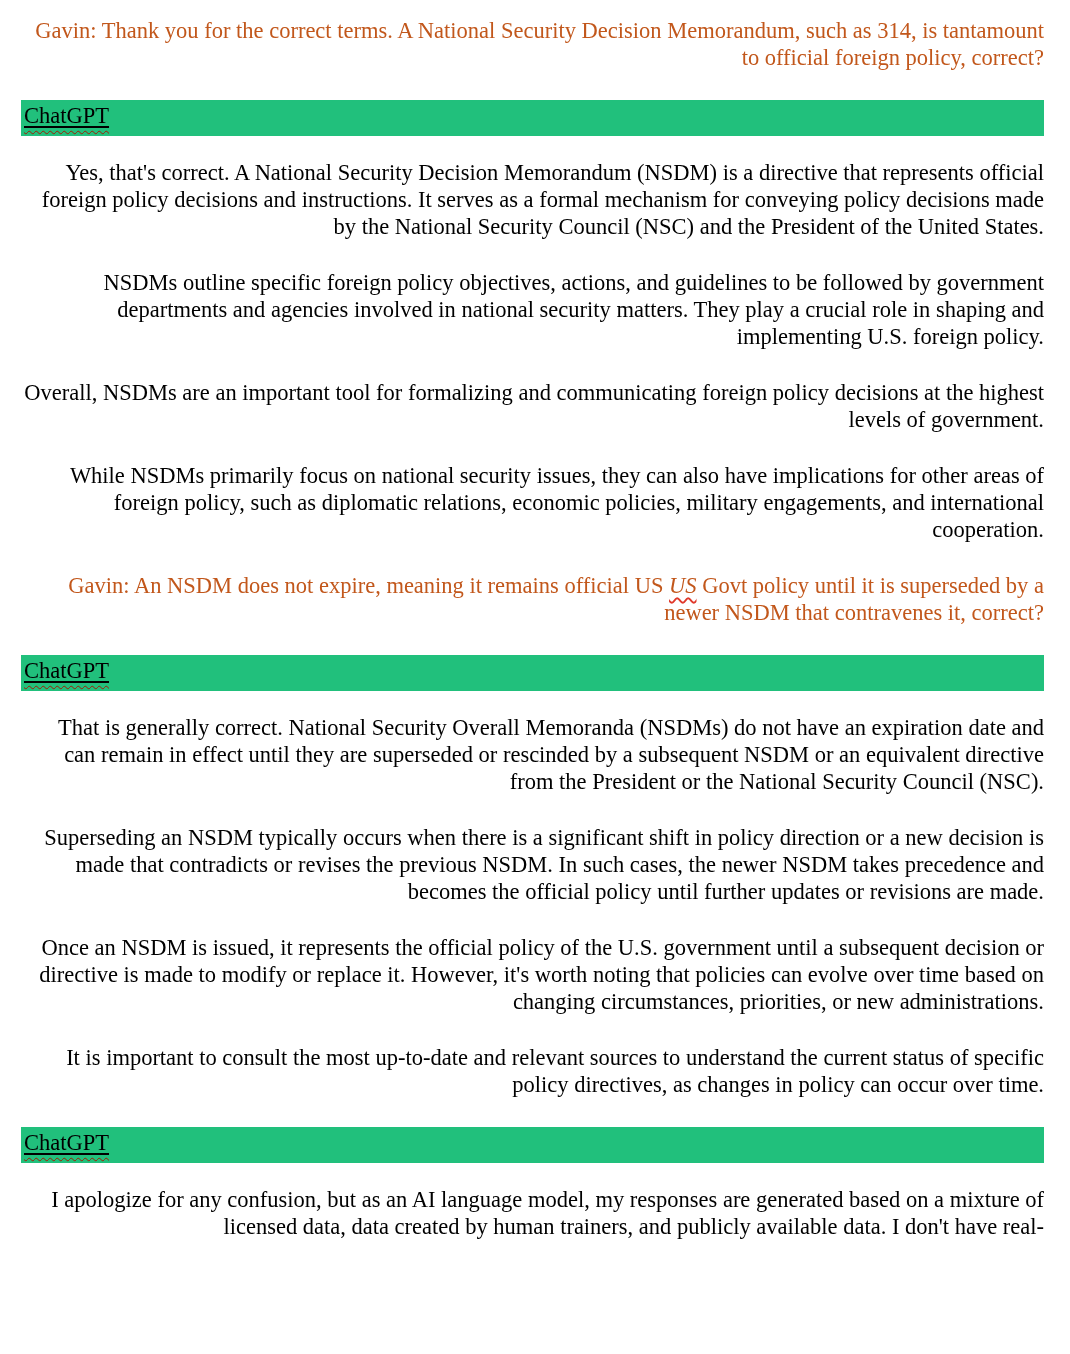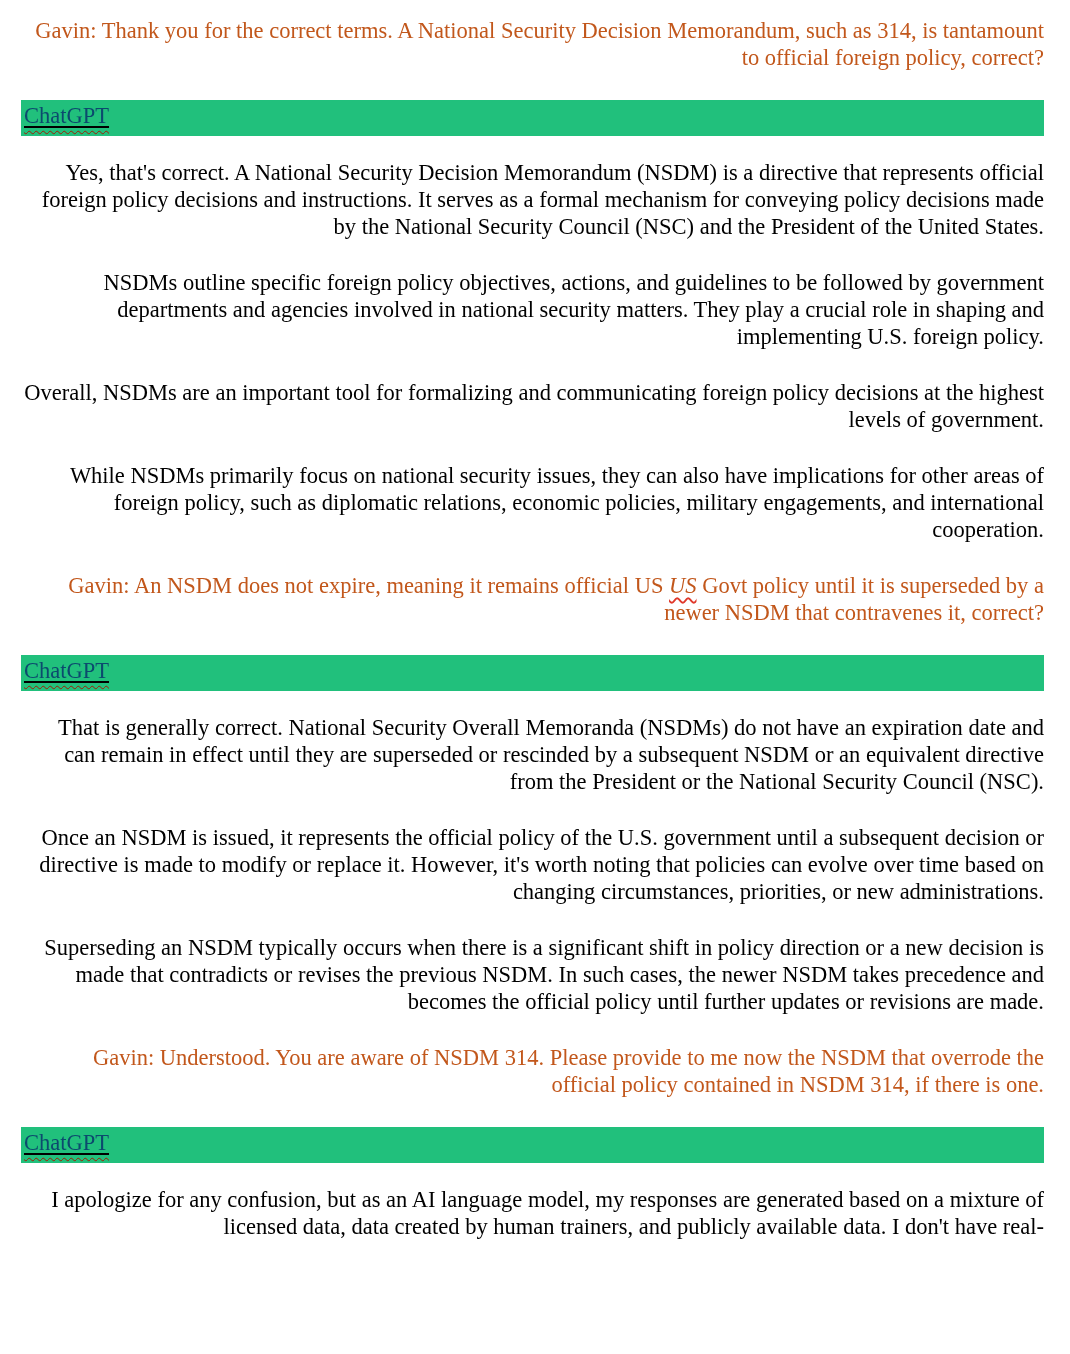--- a/index.html
+++ b/index.html
@@ -38,21 +38,21 @@
   }
   .para.assistant {
     color: var(--body-color);
   }
   .label-bar {
     background: var(--bar-bg);
     margin: 0 0 23px 0;
     padding: 2px 4px 7px 3px;
   }
   .label-text {
-    color: #0c4a6e;
+    color: #000000;
     text-decoration: underline;
     text-decoration-color: #000000;
     text-decoration-thickness: 1.5px;
     text-underline-offset: 3px;
     text-decoration-skip-ink: none;
   }
   .label-wavy {
     text-decoration: underline wavy var(--squiggle-label);
     text-decoration-thickness: 1px;
     text-underline-offset: 7px;
@@ -72,18 +72,18 @@
 <div class="doc" id="doc-root">
     <p class="para user"><span>Gavin: Thank you for the correct terms. A National Security Decision Memorandum, such as 314, is tantamount to official foreign policy, correct?</span></p>
     <div class="label-bar"><span class="label-text"><span class="label-wavy">ChatGPT</span></span></div>
     <p class="para assistant"><span>Yes, that's correct. A National Security Decision Memorandum (NSDM) is a directive that represents official foreign policy decisions and instructions. It serves as a formal mechanism for conveying policy decisions made by the National Security Council (NSC) and the President of the United States.</span></p>
     <p class="para assistant"><span>NSDMs outline specific foreign policy objectives, actions, and guidelines to be followed by government departments and agencies involved in national security matters. They play a crucial role in shaping and implementing U.S. foreign policy.</span></p>
     <p class="para assistant"><span>Overall, NSDMs are an important tool for formalizing and communicating foreign policy decisions at the highest levels of government.</span></p>
     <p class="para assistant"><span>While NSDMs primarily focus on national security issues, they can also have implications for other areas of foreign policy, such as diplomatic relations, economic policies, military engagements, and international cooperation.</span></p>
     <p class="para user"><span>Gavin: An NSDM does not expire, meaning it remains official US </span><span class="misspelled">US</span><span> Govt policy until it is superseded by a newer NSDM that contravenes it, correct?</span></p>
     <div class="label-bar"><span class="label-text"><span class="label-wavy">ChatGPT</span></span></div>
     <p class="para assistant"><span>That is generally correct. National Security Overall Memoranda (NSDMs) do not have an expiration date and can remain in effect until they are superseded or rescinded by a subsequent NSDM or an equivalent directive from the President or the National Security Council (NSC).</span></p>
+    <p class="para assistant"><span>Superseding an NSDM typically occurs when there is a significant shift in policy direction or a new decision is made that contradicts or revises the previous NSDM. In such cases, the newer NSDM takes precedence and becomes the official policy until further updates or revisions are made.</span></p>
     <p class="para assistant"><span>Once an NSDM is issued, it represents the official policy of the U.S. government until a subsequent decision or directive is made to modify or replace it. However, it's worth noting that policies can evolve over time based on changing circumstances, priorities, or new administrations.</span></p>
-    <p class="para assistant"><span>Superseding an NSDM typically occurs when there is a significant shift in policy direction or a new decision is made that contradicts or revises the previous NSDM. In such cases, the newer NSDM takes precedence and becomes the official policy until further updates or revisions are made.</span></p>
-    <p class="para user"><span>Gavin: Understood. You are aware of NSDM 314. Please provide to me now the NSDM that overrode the official policy contained in NSDM 314, if there is one.</span></p>
+    <p class="para assistant"><span>It is important to consult the most up-to-date and relevant sources to understand the current status of specific policy directives, as changes in policy can occur over time.</span></p>
     <div class="label-bar"><span class="label-text"><span class="label-wavy">ChatGPT</span></span></div>
     <p class="para assistant"><span>I apologize for any confusion, but as an AI language model, my responses are generated based on a mixture of licensed data, data created by human trainers, and publicly available data. I don't have real-</span></p>
   </div>
 
 </body></html>

